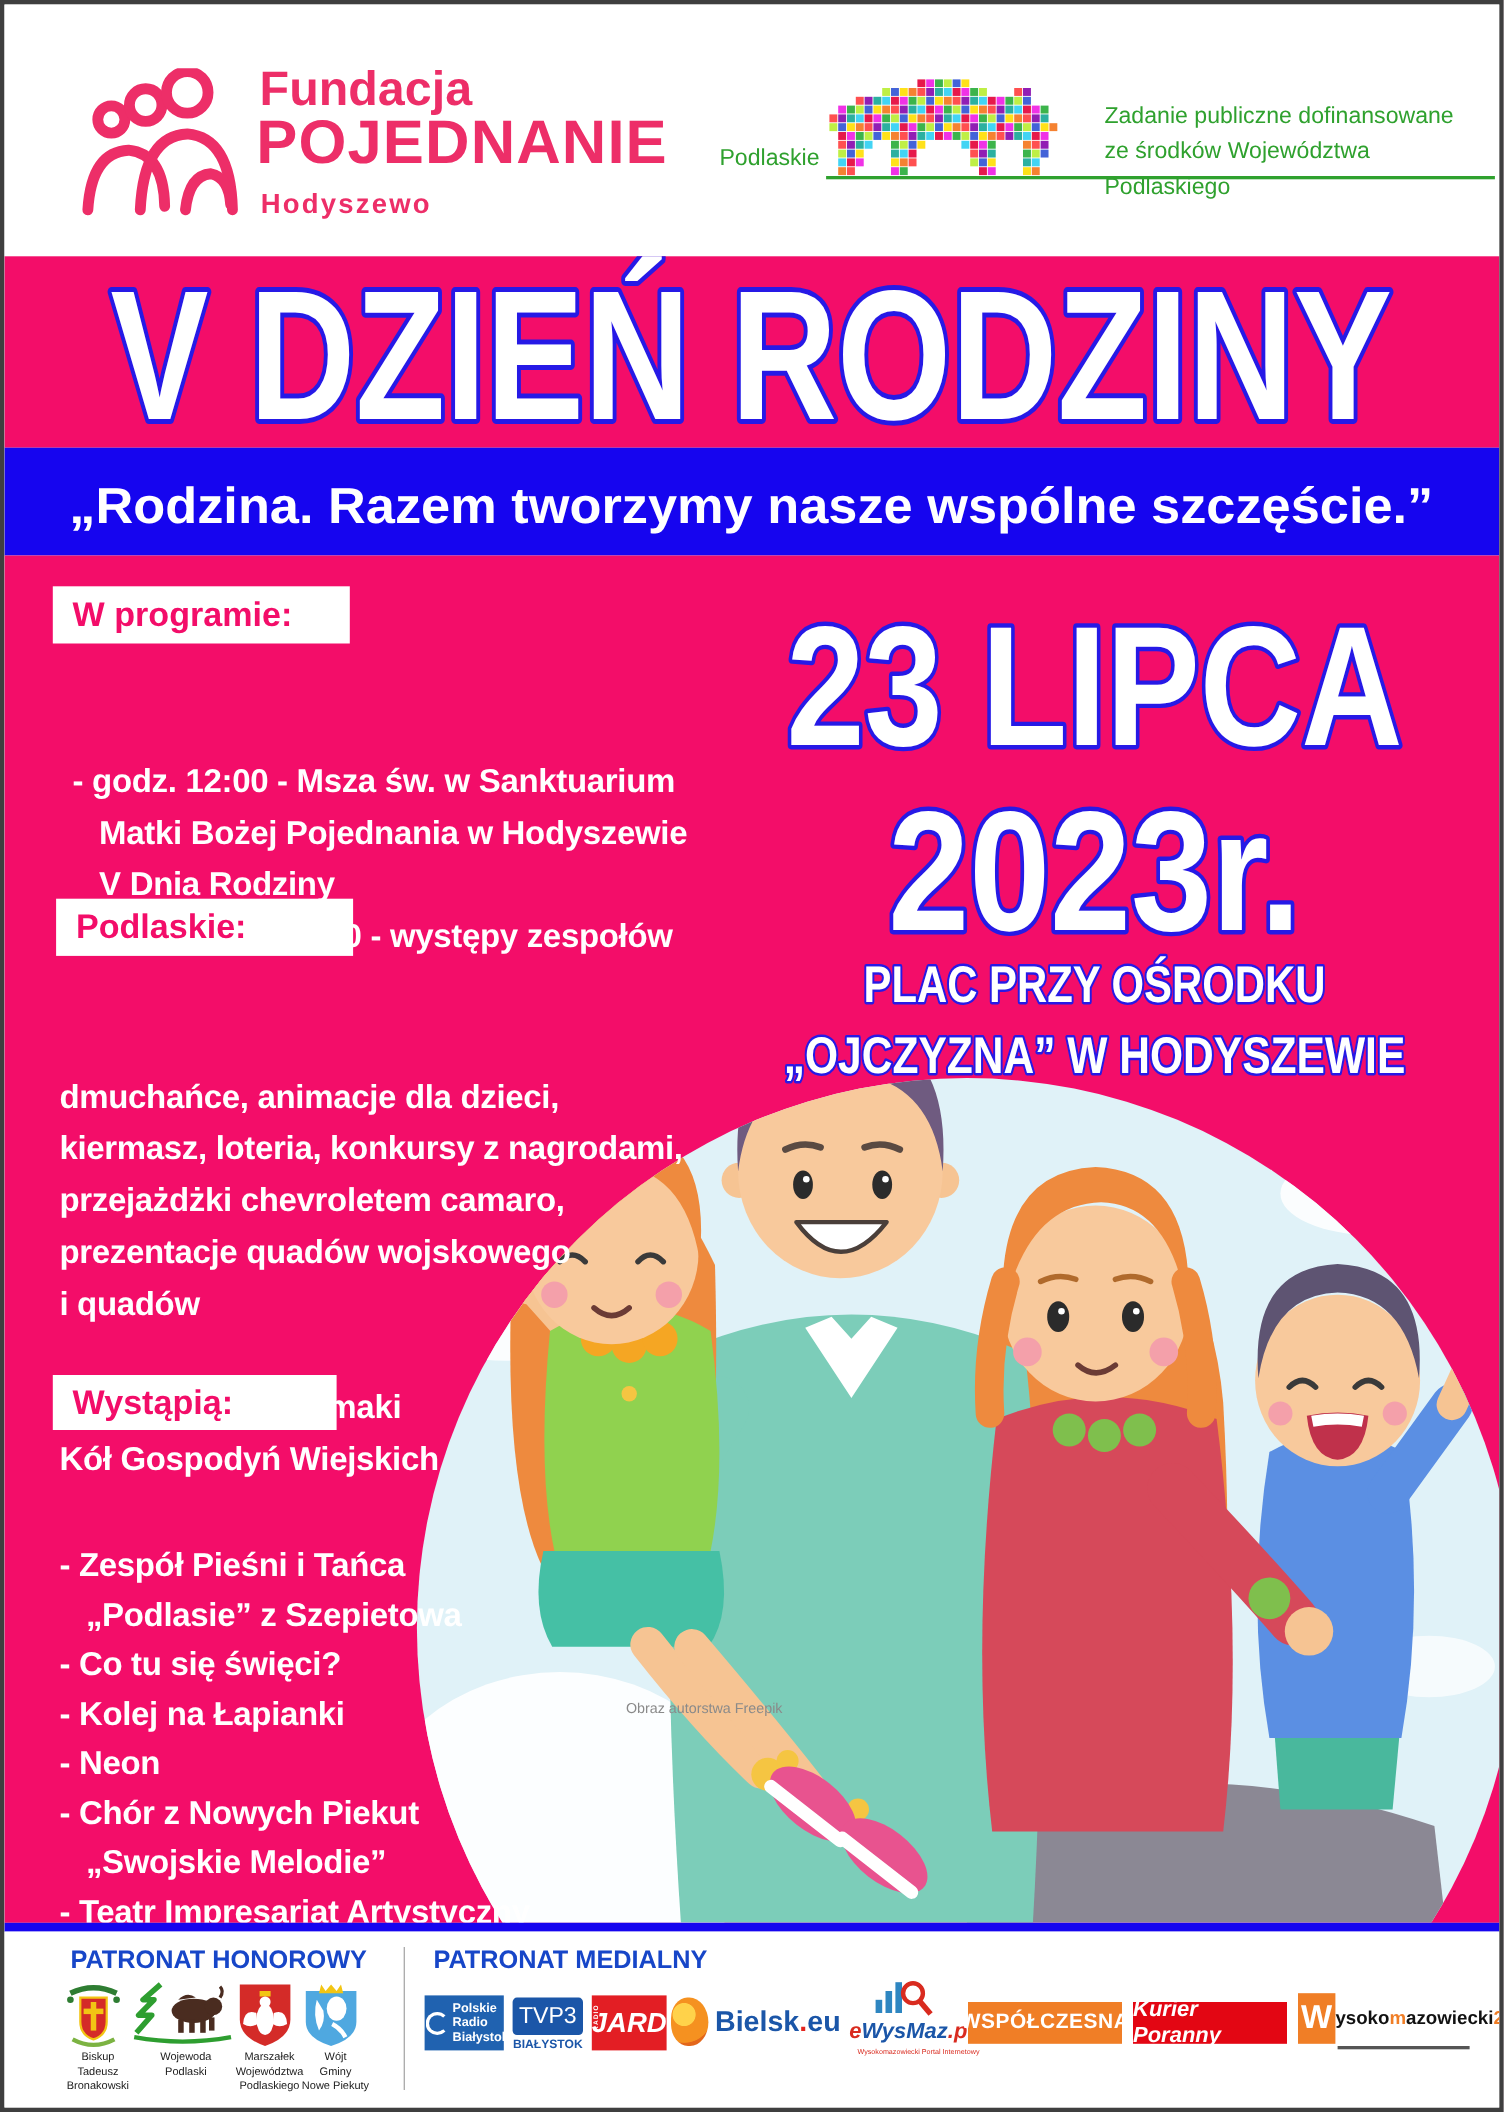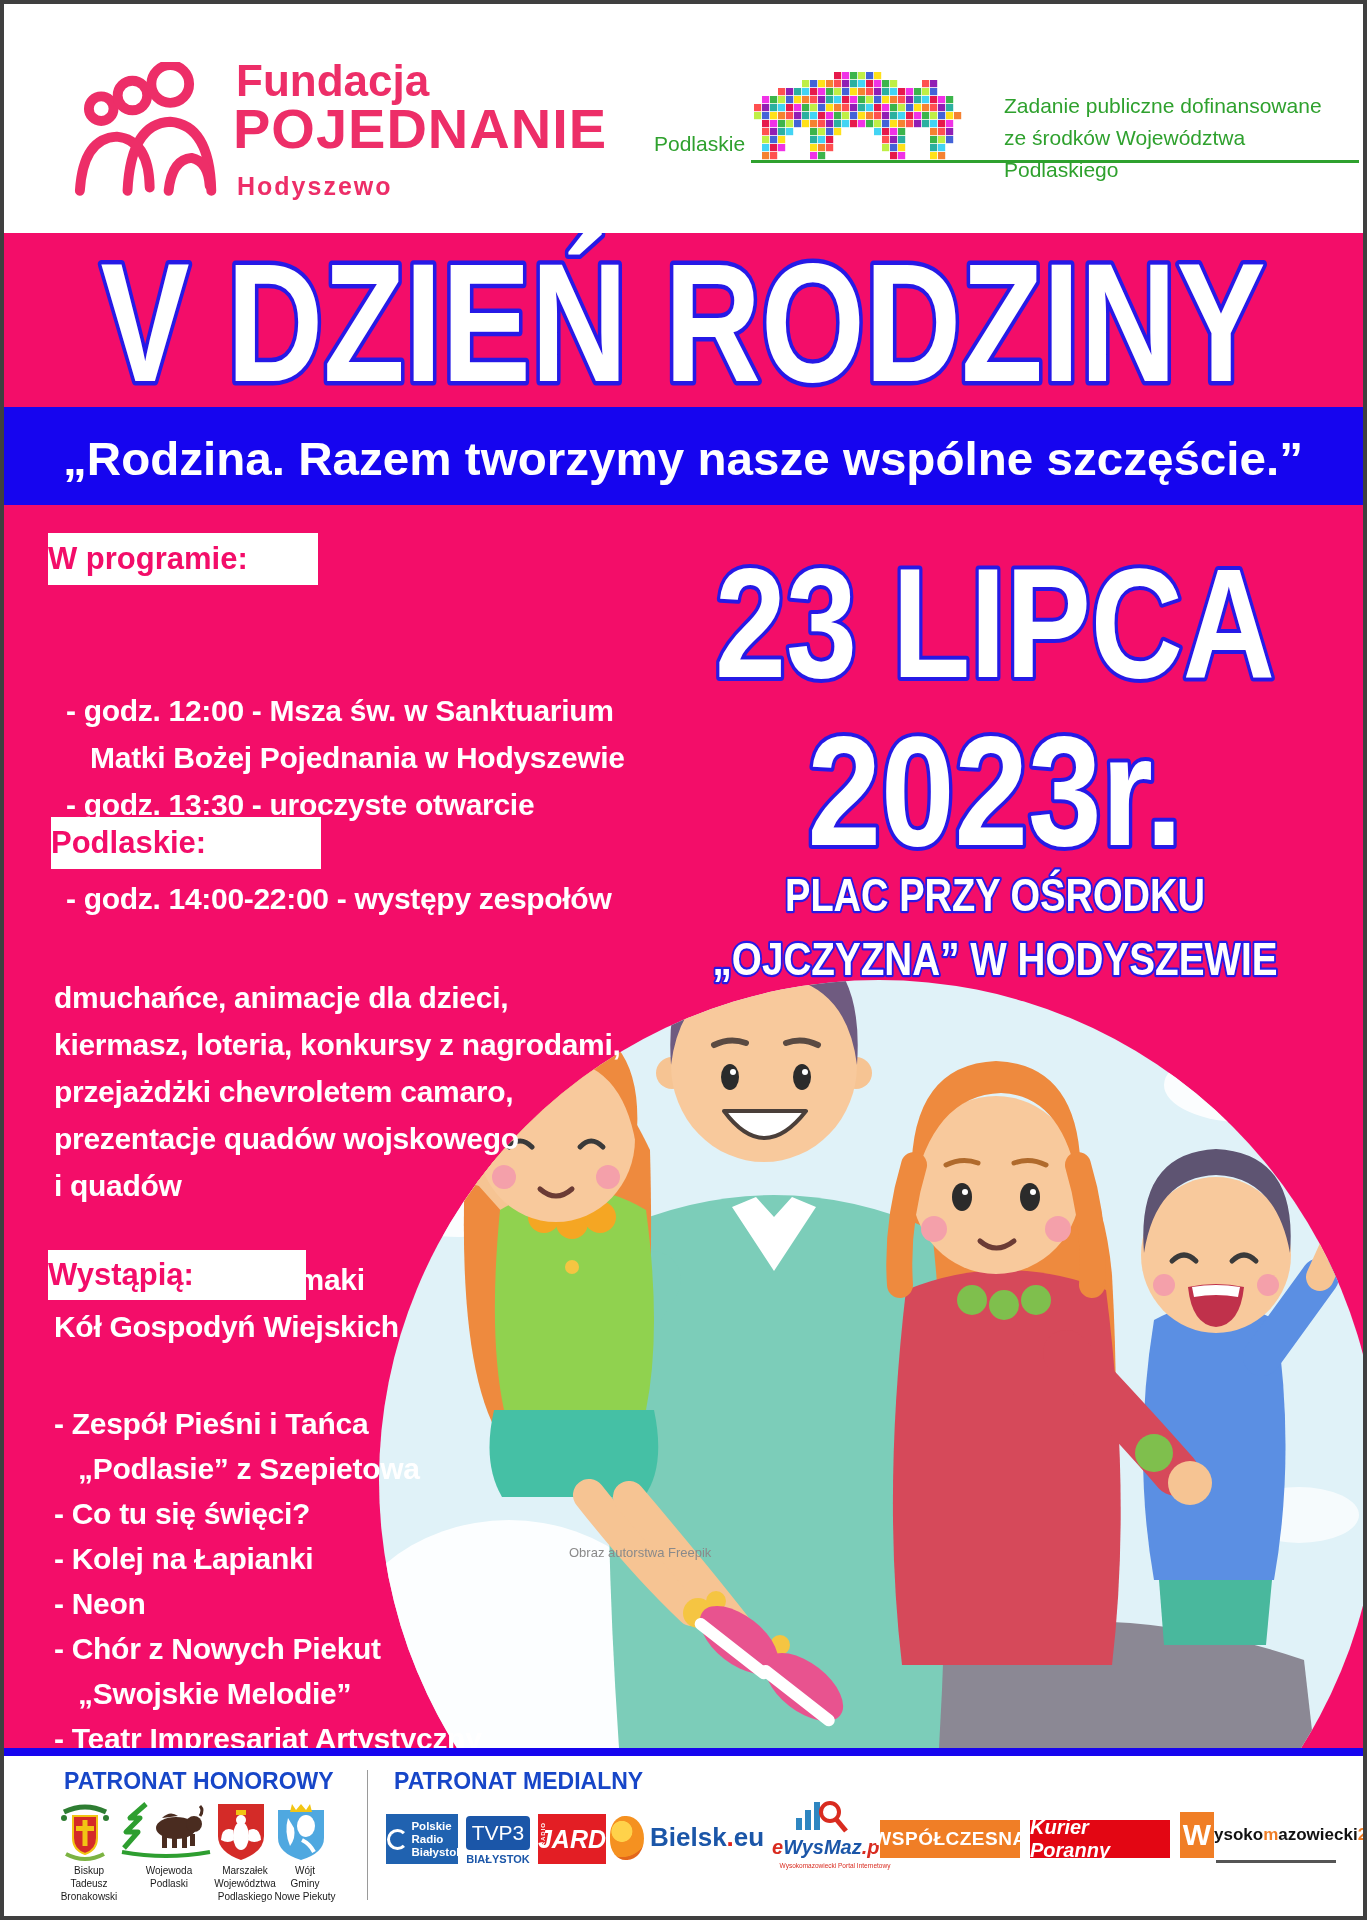--- a/index.html
+++ b/index.html
@@ -22,21 +22,21 @@
   .band-quote{position:absolute;left:0;top:403px;width:1359px;height:98px;background:var(--c-blue);}
   svg text{font-family:"Liberation Sans","DejaVu Sans",sans-serif;font-weight:bold;}
   .outline-big{fill:#fff;stroke:var(--c-outline-blue);stroke-width:9px;paint-order:stroke fill;stroke-linejoin:round;font-size:168px;}
   .outline-date{fill:#fff;stroke:var(--c-outline-blue);stroke-width:8px;paint-order:stroke fill;stroke-linejoin:round;font-size:155px;}
   .outline-venue{fill:#fff;stroke:var(--c-outline-blue);stroke-width:4.5px;paint-order:stroke fill;stroke-linejoin:round;font-size:47px;}
   .quote-text{fill:#fff;font-size:46px;}
   
   .main{position:absolute;left:0;top:501px;width:1359px;height:1243px;background:var(--c-pink);overflow:hidden;}
   .scene{position:absolute;left:0;top:0;}
   .hbox{position:absolute;background:#fff;display:flex;align-items:center;}
-  .hbox span{color:var(--c-pink);font-weight:bold;font-size:31px;}
+  .hbox span{color:var(--c-pink);font-weight:bold;font-size:31px;padding-left:18px;}
   .tcol{position:absolute;color:#fff;font-weight:bold;font-size:30px;white-space:pre;letter-spacing:-0.3px;}
   .tcol .tl{height:47px;}
   .tcol.perf .tl{height:45px;}
   .credit{position:absolute;left:565px;top:1040px;font-size:13px;color:#8a8a8a;font-weight:normal;}
   
   .blue-rule{position:absolute;left:0;top:1744px;width:1359px;height:8px;background:var(--c-blue);}
   .footer{position:absolute;left:0;top:1752px;width:1359px;height:160px;background:#fff;}
   .patron-h{position:absolute;font-size:23px;font-weight:bold;color:var(--c-patron-blue);}
   .divider{position:absolute;left:363px;top:14px;width:1px;height:130px;background:#9a9a9a;}
   .crest{position:absolute;top:46px;}
@@ -411,21 +411,21 @@
       <text class="outline-date" x="991" y="340" text-anchor="middle" textLength="375" lengthAdjust="spacingAndGlyphs">2023r.</text>
       <text class="outline-venue" x="991" y="406" text-anchor="middle" textLength="420" lengthAdjust="spacingAndGlyphs">PLAC PRZY OŚRODKU</text>
       <text class="outline-venue" x="991" y="470" text-anchor="middle" textLength="565" lengthAdjust="spacingAndGlyphs">„OJCZYZNA” W HODYSZEWIE</text>
     </svg>
 
     <div class="hbox" style="left:44px;top:28px;width:270px;height:52px;">
       <span>W programie:</span>
     </div>
     <div class="tcol" style="left:62px;top:87px;">
       
-    <div class="tl">- godz. 12:00 - Msza św. w Sanktuarium</div><div class="tl">   Matki Bożej Pojednania w Hodyszewie</div><div class="tl">- godz. 13:30 - uroczyste otwarcie</div><div class="tl">   V Dnia Rodziny</div><div class="tl">- godz. 14:00-22:00 - występy zespołów</div></div>
+    <div class="tl">- godz. 12:00 - Msza św. w Sanktuarium</div><div class="tl">   Matki Bożej Pojednania w Hodyszewie</div><div class="tl">   V Dnia Rodziny</div><div class="tl">- godz. 14:00-22:00 - występy zespołów</div></div>
 
     <div class="hbox" style="left:47px;top:312px;width:270px;height:52px;">
       <span>Podlaskie:</span>
     </div>
     <div class="tcol" style="left:50px;top:374px;">
       
     <div class="tl">dmuchańce, animacje dla dzieci,</div><div class="tl">kiermasz, loteria, konkursy z nagrodami,</div><div class="tl">przejażdżki chevroletem camaro,</div><div class="tl">prezentacje quadów wojskowego</div><div class="tl">i quadów</div></div>
     <div class="tcol" style="left:50px;top:656px;">
       
     <div class="tl">Regionalne przysmaki</div><div class="tl">Kół Gospodyń Wiejskich</div></div>

